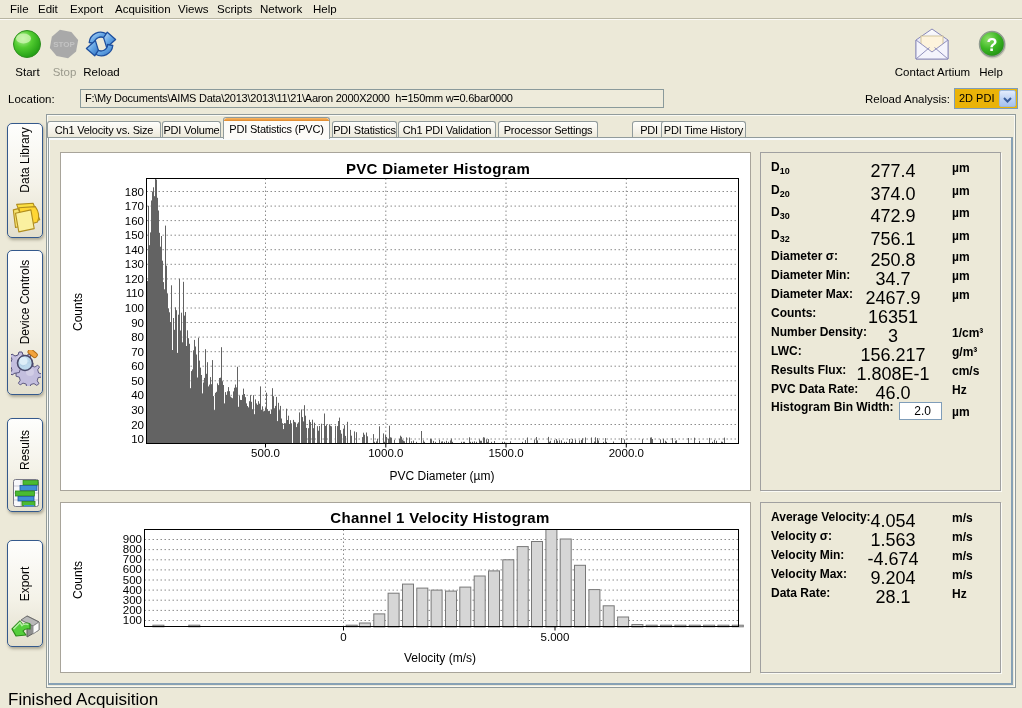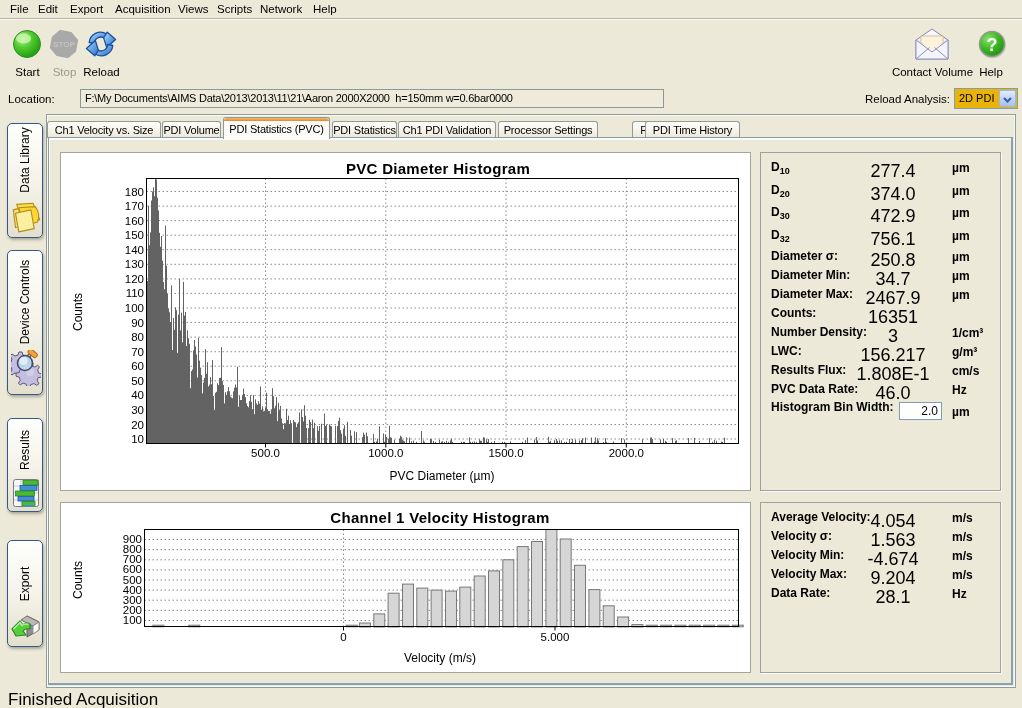--- a/index.html
+++ b/index.html
@@ -81,21 +81,21 @@
   <rect x="-11" y="-9" width="22" height="16" fill="#fdf3dc" stroke="#c9b98a" stroke-width="0.8"></rect>
   <path d="M-16 -5 L0 7 L16 -5 L16 14 L-16 14 Z" fill="#f4f4fc" stroke="#9191bd" stroke-width="1"></path>
   <path d="M-16 14 L-2.5 2.5 M16 14 L2.5 2.5" stroke="#9191bd" stroke-width="1" fill="none"></path>
  </g>
  <g transform="translate(80,17)">
   <circle cx="0.5" cy="1" r="13.5" fill="#b9b9a9" opacity="0.6"></circle>
   <circle cx="0" cy="0" r="12.5" fill="url(#grn2)" stroke="#8f9a8f" stroke-width="1.5"></circle>
   <text x="0" y="6.5" text-anchor="middle" font-size="18" font-weight="bold" fill="#ffffff">?</text>
  </g>
 </svg>
-<div class="tlab" style="left:885px;width:95px">Contact Volume</div>
+<div class="tlab" style="left:885px;width:95px">Contact Artium</div>
 <div class="tlab" style="left:965px;width:52px">Help</div>
 
 <div class="abs" style="left:8px;top:93px;font-size:11.5px">Location:</div>
 <div class="abs" style="left:80px;top:89px;width:584px;height:19px;border:1px solid #8a9a9b;background:#eeebdb;line-height:17px;padding-left:4px;white-space:nowrap;overflow:hidden;font-size:11px;letter-spacing:-0.25px">F:\My Documents\AIMS Data\2013\2013\11\21\Aaron 2000X2000&nbsp; h=150mm w=0.6bar0000</div>
 <div class="abs" style="left:790px;top:93px;width:160px;text-align:right;font-size:11.5px">Reload Analysis:</div>
 <div class="abs" style="left:954px;top:88px;width:64px;height:21px;border:1px solid #7f9db9;background:#eab308">
   <span style="position:absolute;left:4px;top:3px;font-size:11px">2D PDI</span>
   <span style="position:absolute;right:1px;top:1px;bottom:1px;width:17px;background:linear-gradient(180deg,#e3ecfd,#c0d4f5 50%,#a7c2ee);border:1px solid #9db9dd;border-radius:2px">
    <svg width="15" height="17" viewBox="0 0 15 17" style="position:absolute;left:0;top:0">
         <path d="M4 7 L7.5 10.5 L11 7" fill="none" stroke="#3a5e9e" stroke-width="2"></path>
@@ -156,21 +156,21 @@
 
 <div class="abs" style="left:46px;top:114px;width:970px;height:574px;border:1px solid #919b9c;background:#ece9d8;box-shadow:inset 1px 1px 0 #fafaf4,inset -1px -1px 0 #fafaf4"></div>
 <div class="abs" style="left:48px;top:137px;width:965px;height:548px;border:1px solid #919b9c;border-right:2px solid #87a1b5;border-bottom:2px solid #87a1b5;background:#ece9d8;box-shadow:inset 1px 2px 0 #f8fbfd;z-index:4"></div>
 <div class="tab" style="left:47px;width:114px">Ch1 Velocity vs. Size</div>
 <div class="tab" style="left:162px;width:59px">PDI Volume</div>
 <div class="tab active" style="left:223px;width:107px">PDI Statistics (PVC)</div>
 <div class="tab" style="left:332px;width:65px">PDI Statistics</div>
 <div class="tab" style="left:398px;width:98px">Ch1 PDI Validation</div>
 <div class="tab" style="left:498px;width:100px">Processor Settings</div>
 <div class="tab" style="left:632px;width:67px">PDI Optics</div>
-<div class="tab" style="left:645px;width:95px">PDI Time History</div>
+<div class="tab" style="left:661px;width:85px">PDI Time History</div>
 
 <div class="abs" style="left:60px;top:152px;width:691px;height:339px;background:#fff;border:1px solid #a8a49a;z-index:6"></div>
 <svg class="abs" style="left:60px;top:152px;z-index:7" width="691" height="339" viewBox="0 0 691 339">
  <text x="378" y="22" text-anchor="middle" font-size="15" font-weight="bold" letter-spacing="0.3">PVC Diameter Histogram</text>
  <path d="M86.5 287H678.5M86.5 272.5H678.5M86.5 257.9H678.5M86.5 243.3H678.5M86.5 228.8H678.5M86.5 214.2H678.5M86.5 199.7H678.5M86.5 185.1H678.5M86.5 170.5H678.5M86.5 156H678.5M86.5 141.4H678.5M86.5 126.9H678.5M86.5 112.3H678.5M86.5 97.7H678.5M86.5 83.2H678.5M86.5 68.6H678.5M86.5 54.1H678.5M86.5 39.5H678.5M205.5 26.5V291.5M325.8 26.5V291.5M446 26.5V291.5M566.3 26.5V291.5" stroke="#8c8c8c" stroke-width="1" stroke-dasharray="1.5 2.5" fill="none"></path>
  <path d="M87.5 291V129M88.5 291V53.8M89.5 291V93.2M90.5 291V80.4M91.5 291V48.5M92.5 291V39.5M93.5 291V35.3M94.5 291V44.2M95.5 291V26.5M96.5 291V27.5M97.5 291V45.8M98.5 291V58.5M99.5 291V80.8M100.5 291V94.7M101.5 291V84M102.5 291V108.7M103.5 291V130.1M104.5 291V137.3M105.5 291V73.6M106.5 291V113.7M107.5 291V142M108.5 291V156.3M109.5 291V160.3M110.5 291V170M111.5 291V133.3M112.5 291V198M113.5 291V166M114.5 291V177.8M115.5 291V155.4M116.5 291V158.2M117.5 291V200.9M118.5 291V162.7M119.5 291V126.8M120.5 291V178.5M121.5 291V160.7M122.5 291V190.3M123.5 291V129.8M124.5 291V163.6M125.5 291V160M126.5 291V194M127.5 291V178.3M128.5 291V186.2M129.5 291V191.8M130.5 291V236.2M131.5 291V219.1M132.5 291V217.4M133.5 291V198.3M134.5 291V187.9M135.5 291V194.5M136.5 291V202.5M137.5 291V225.5M138.5 291V185.7M139.5 291V208.6M140.5 291V215.6M141.5 291V223M142.5 291V241.4M143.5 291V230.5M144.5 291V225.9M145.5 291V197.2M146.5 291V221.8M147.5 291V210.2M148.5 291V234.4M149.5 291V232.6M150.5 291V225.1M151.5 291V232.2M152.5 291V208.1M153.5 291V244.1M154.5 291V258.1M155.5 291V240.8M156.5 291V239.8M157.5 291V231.4M158.5 291V233.1M159.5 291V226M160.5 291V225.7M161.5 291V195.2M162.5 291V229.2M163.5 291V233M164.5 291V251.4M165.5 291V240.1M166.5 291V242.9M167.5 291V239.3M168.5 291V235.1M169.5 291V239.2M170.5 291V244.5M171.5 291V245.5M172.5 291V246.2M173.5 291V239.4M174.5 291V235.8M175.5 291V232.5M176.5 291V235.4M177.5 291V214.8M178.5 291V254.8M179.5 291V243.8M180.5 291V247.9M181.5 291V248M182.5 291V242.9M183.5 291V236.6M184.5 291V242M185.5 291V245.2M186.5 291V251.4M187.5 291V254M188.5 291V255.4M189.5 291V249.2M190.5 291V243.2M191.5 291V249.8M192.5 291V257.2M193.5 291V243.2M194.5 291V262.2M195.5 291V247.4M196.5 291V251.4M197.5 291V252.8M198.5 291V249.2M199.5 291V251.7M200.5 291V234.4M201.5 291V257.7M202.5 291V254.3M203.5 291V259.3M204.5 291V258.8M205.5 291V256M206.5 291V240.7M207.5 291V257.2M208.5 291V259.1M209.5 291V258.8M210.5 291V261.9M211.5 291V257.7M212.5 291V236.2M213.5 291V244.2M214.5 291V256.3M215.5 291V253.9M216.5 291V244.9M217.5 291V269.1M218.5 291V250.8M219.5 291V258.2M220.5 291V253.9M221.5 291V266.5M222.5 291V271.2M223.5 291V277.1M224.5 291V271.1M225.5 291V271.3M226.5 291V256.7M227.5 291V268M228.5 291V263.7M229.5 291V272M230.5 291V268.2M231.5 291V271.3M233.5 291V267.9M234.5 291V269.9M235.5 291V270.4M236.5 291V275.1M237.5 291V271.7M238.5 291V270.3M239.5 291V260.4M241.5 291V257.4M242.5 291V265.1M243.5 291V269.4M244.5 291V253.2M245.5 291V263.7M246.5 291V275.9M248.5 291V276.2M249.5 291V267.8M250.5 291V270.1M252.5 291V267.7M253.5 291V276.2M254.5 291V270.7M257.5 291V274.2M258.5 291V278.7M259.5 291V274M261.5 291V271.7M264.5 291V261.5M265.5 291V274M266.5 291V272.7M269.5 291V272.3M270.5 291V273.8M271.5 291V274.3M275.5 291V273.7M277.5 291V274.1M278.5 291V269M279.5 291V265.6M280.5 291V278.1M281.5 291V281.7M283.5 291V276.7M284.5 291V273.2M285.5 291V283.9M287.5 291V269.8M290.5 291V277.9M291.5 291V283.7M294.5 291V279.4M296.5 291V280.2M302.5 291V285.1M303.5 291V280.7M304.5 291V282.7M306.5 291V280.5M307.5 291V284.3M313.5 291V282.1M314.5 291V289.8M316.5 291V289.4M317.5 291V286.7M319.5 291V274.3M323.5 291V281.4M324.5 291V289.8M325.5 291V282.7M326.5 291V284.9M328.5 291V286.6M329.5 291V273.7M330.5 291V285.3M331.5 291V285.7M334.5 291V287.8M339.5 291V286.8M340.5 291V283.7M341.5 291V284.8M342.5 291V287.7M343.5 291V288.7M344.5 291V289.3M346.5 291V285.4M349.5 291V285.5M351.5 291V289.2M353.5 291V288.6M356.5 291V289.8M361.5 291V279M363.5 291V288.3M364.5 291V289.8M370.5 291V286.7M371.5 291V287.2M373.5 291V288.9M375.5 291V289.8M379.5 291V287.8M381.5 291V289.6M382.5 291V289.3M384.5 291V289.8M386.5 291V288.8M388.5 291V289.8M390.5 291V288.4M391.5 291V286.6M392.5 291V289.8M401.5 291V289.8M403.5 291V289.8M404.5 291V289.8M409.5 291V285.3M410.5 291V289.8M412.5 291V289.8M414.5 291V289.3M416.5 291V289.8M419.5 291V287.4M420.5 291V288.8M421.5 291V288.8M423.5 291V285.2M424.5 291V285.6M426.5 291V287.3M427.5 291V289.8M428.5 291V287.1M431.5 291V289.8M434.5 291V289M442.5 291V289.8M444.5 291V289.8M450.5 291V289.3M462.5 291V289.8M465.5 291V288.1M467.5 291V285.5M474.5 291V287.6M476.5 291V285M477.5 291V288.4M488.5 291V284.9M489.5 291V289.8M490.5 291V288.8M494.5 291V288.1M496.5 291V287M497.5 291V288.8M499.5 291V288.2M501.5 291V288.3M504.5 291V289.8M506.5 291V289.8M509.5 291V287M511.5 291V289.8M512.5 291V286.9M515.5 291V287.7M519.5 291V288.4M521.5 291V287.9M522.5 291V286.3M525.5 291V285.5M531.5 291V285.5M534.5 291V289.5M535.5 291V285.3M537.5 291V286.1M538.5 291V288.5M543.5 291V289.8M545.5 291V286.1M546.5 291V289.8M553.5 291V289.5M561.5 291V286M564.5 291V287.5M582.5 291V287.2M590.5 291V285.6M591.5 291V285.4M592.5 291V287M600.5 291V287.4M603.5 291V286.9M605.5 291V288.8M606.5 291V289.8M612.5 291V286.1M615.5 291V288.8M616.5 291V288.3M628.5 291V286M634.5 291V285.7M639.5 291V288.8M649.5 291V285.9M652.5 291V289.8M654.5 291V287.9M656.5 291V288.8M661.5 291V289.6M662.5 291V289.8M664.5 291V285.6" stroke="#636363" stroke-width="1" fill="none"></path>
  <rect x="86.5" y="26.5" width="592" height="265" fill="none" stroke="#000"></rect>
  <path d="M205.5 292v3.5M325.8 292v3.5M446 292v3.5M566.3 292v3.5" stroke="#000"></path>
  <g font-size="11.5">
       <text x="84" y="291" text-anchor="end">10</text>
@@ -235,21 +235,21 @@
     <div class="abs val" style="left:843px;top:344.5px">156.217</div>
     <div class="abs unit" style="left:952px;top:344.5px">g/m³</div>
 <div class="abs lbl" style="left:771px;top:362.5px">Results Flux:</div>
     <div class="abs val" style="left:843px;top:363.5px">1.808E-1</div>
     <div class="abs unit" style="left:952px;top:363.5px">cm/s</div>
 <div class="abs lbl" style="left:771px;top:382px">PVC Data Rate:</div>
     <div class="abs val" style="left:843px;top:383px">46.0</div>
     <div class="abs unit" style="left:952px;top:383px">Hz</div>
 
 <div class="abs lbl" style="left:771px;top:400px">Histogram Bin Width:</div>
-<div class="abs" style="left:899px;top:402px;width:43px;height:18px;background:#fff;border:1px solid #7f9db9;text-align:right;line-height:16px;padding-right:3px">2.0</div>
+<div class="abs" style="left:899px;top:402px;width:43px;height:18px;background:#fff;border:1px solid #7f9db9;text-align:right;line-height:16px;padding-right:10px">2.0</div>
 <div class="abs unit" style="left:952px;top:404.5px">µm</div>
 </div>
 
 <div class="abs" style="left:60px;top:502px;width:691px;height:171px;background:#fff;border:1px solid #a8a49a;z-index:6"></div>
 <svg class="abs" style="left:60px;top:502px;z-index:7" width="691" height="171" viewBox="0 0 691 171">
  <text x="380" y="21" text-anchor="middle" font-size="15" font-weight="bold" letter-spacing="0.3">Channel 1 Velocity Histogram</text>
  <path d="M84.5 118.5H678.5M84.5 108.4H678.5M84.5 98.2H678.5M84.5 88.1H678.5M84.5 78H678.5M84.5 67.9H678.5M84.5 57.8H678.5M84.5 47.6H678.5M84.5 37.5H678.5M283.5 27.5V124.5M495 27.5V124.5" stroke="#8c8c8c" stroke-width="1" stroke-dasharray="1.5 2.5" fill="none"></path>
  <g fill="#d6d6d6" stroke="#787878" stroke-width="1">
       <rect x="299.4" y="121" width="11" height="4"></rect>
       <rect x="313.8" y="111.9" width="11" height="13.1"></rect>

